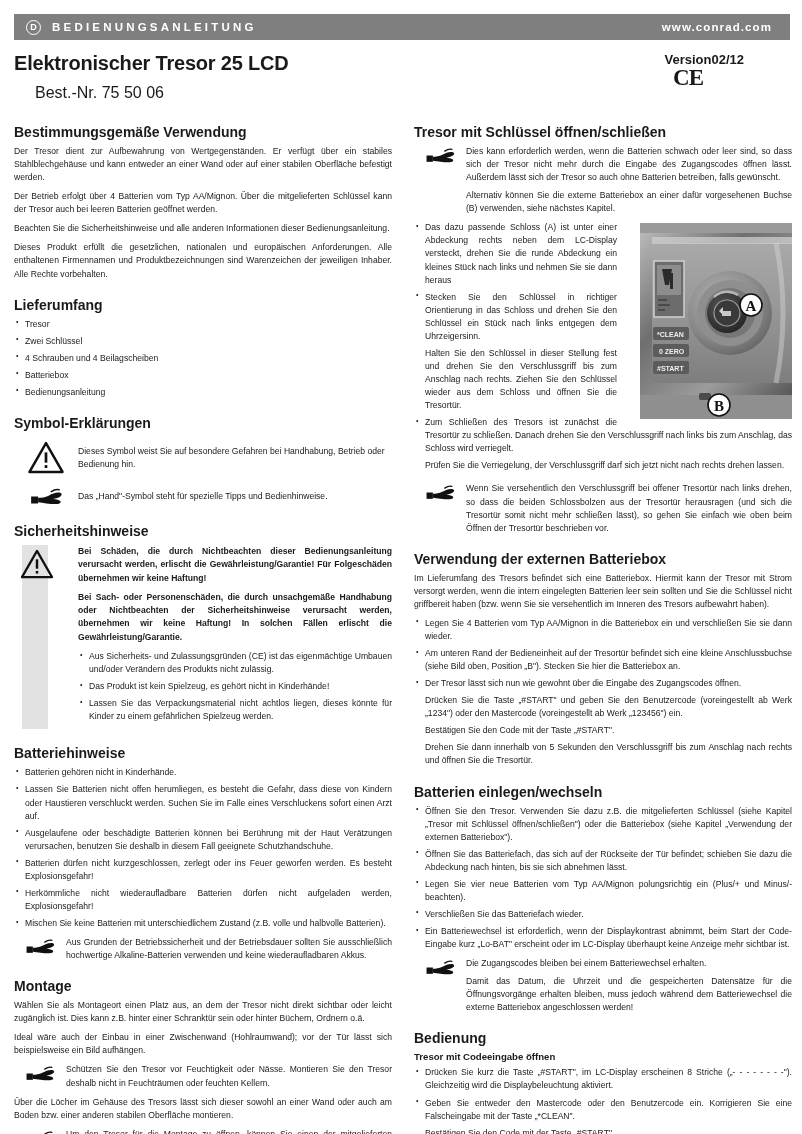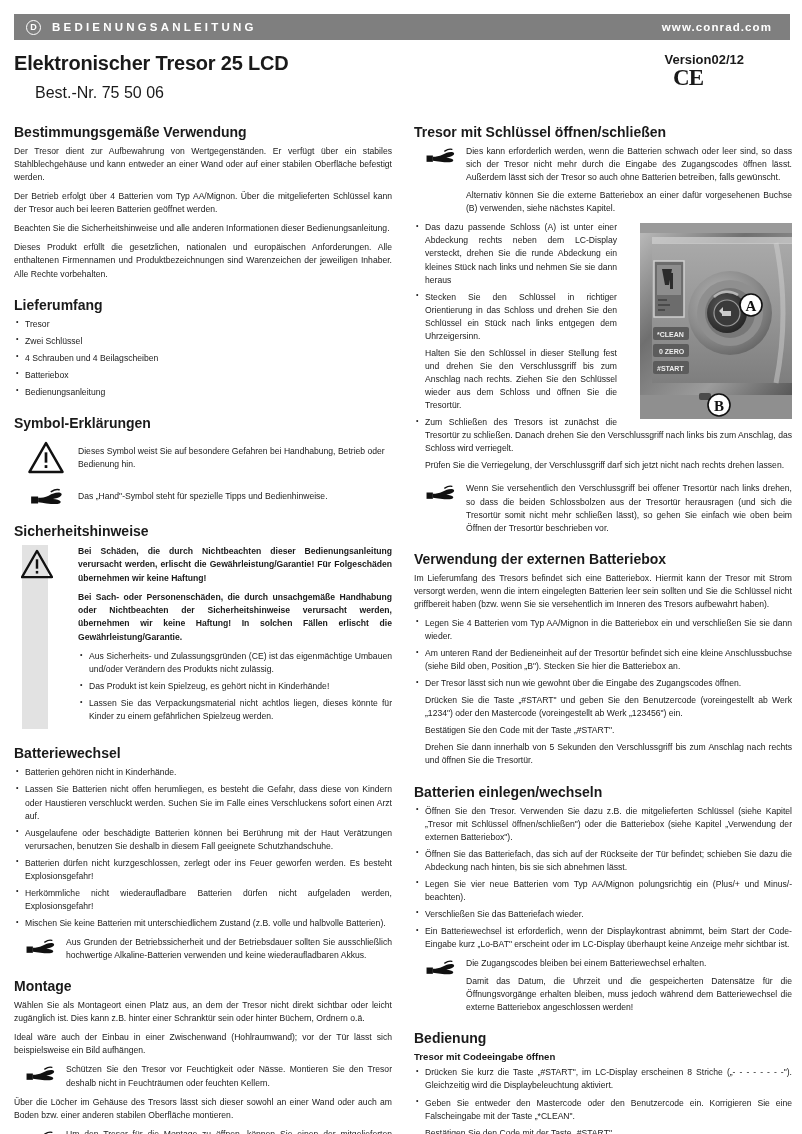--- a/index.html
+++ b/index.html
@@ -323,21 +323,21 @@
           <p class="bold">Bei Schäden, die durch Nichtbeachten dieser Bedienungsanleitung verursacht werden, erlischt die Gewährleistung/Garantie! Für Folgeschäden übernehmen wir keine Haftung!</p>
           <p class="bold">Bei Sach- oder Personenschäden, die durch unsachgemäße Handhabung oder Nichtbeachten der Sicherheitshinweise verursacht werden, übernehmen wir keine Haftung! In solchen Fällen erlischt die Gewährleistung/Garantie.</p>
           <ul class="bullets">
             <li>Aus Sicherheits- und Zulassungsgründen (CE) ist das eigenmächtige Umbauen und/oder Verändern des Produkts nicht zulässig.</li>
             <li>Das Produkt ist kein Spielzeug, es gehört nicht in Kinderhände!</li>
             <li>Lassen Sie das Verpackungsmaterial nicht achtlos liegen, dieses könnte für Kinder zu einem gefährlichen Spielzeug werden.</li>
           </ul>
         </div>
       </div>
 
-      <h2 class="sec">Batteriewechsel</h2>
+      <h2 class="sec">Batteriehinweise</h2>
       <ul class="bullets">
         <li>Batterien gehören nicht in Kinderhände.</li>
         <li>Lassen Sie Batterien nicht offen herumliegen, es besteht die Gefahr, dass diese von Kindern oder Haustieren verschluckt werden. Suchen Sie im Falle eines Verschluckens sofort einen Arzt auf.</li>
         <li>Ausgelaufene oder beschädigte Batterien können bei Berührung mit der Haut Verätzungen verursachen, benutzen Sie deshalb in diesem Fall geeignete Schutzhandschuhe.</li>
         <li>Batterien dürfen nicht kurzgeschlossen, zerlegt oder ins Feuer geworfen werden. Es besteht Explosionsgefahr!</li>
         <li>Herkömmliche nicht wiederaufladbare Batterien dürfen nicht aufgeladen werden, Explosionsgefahr!</li>
         <li>Mischen Sie keine Batterien mit unterschiedlichem Zustand (z.B. volle und halbvolle Batterien).</li>
       </ul>
       <div class="note">
         <span class="icon-slot">

